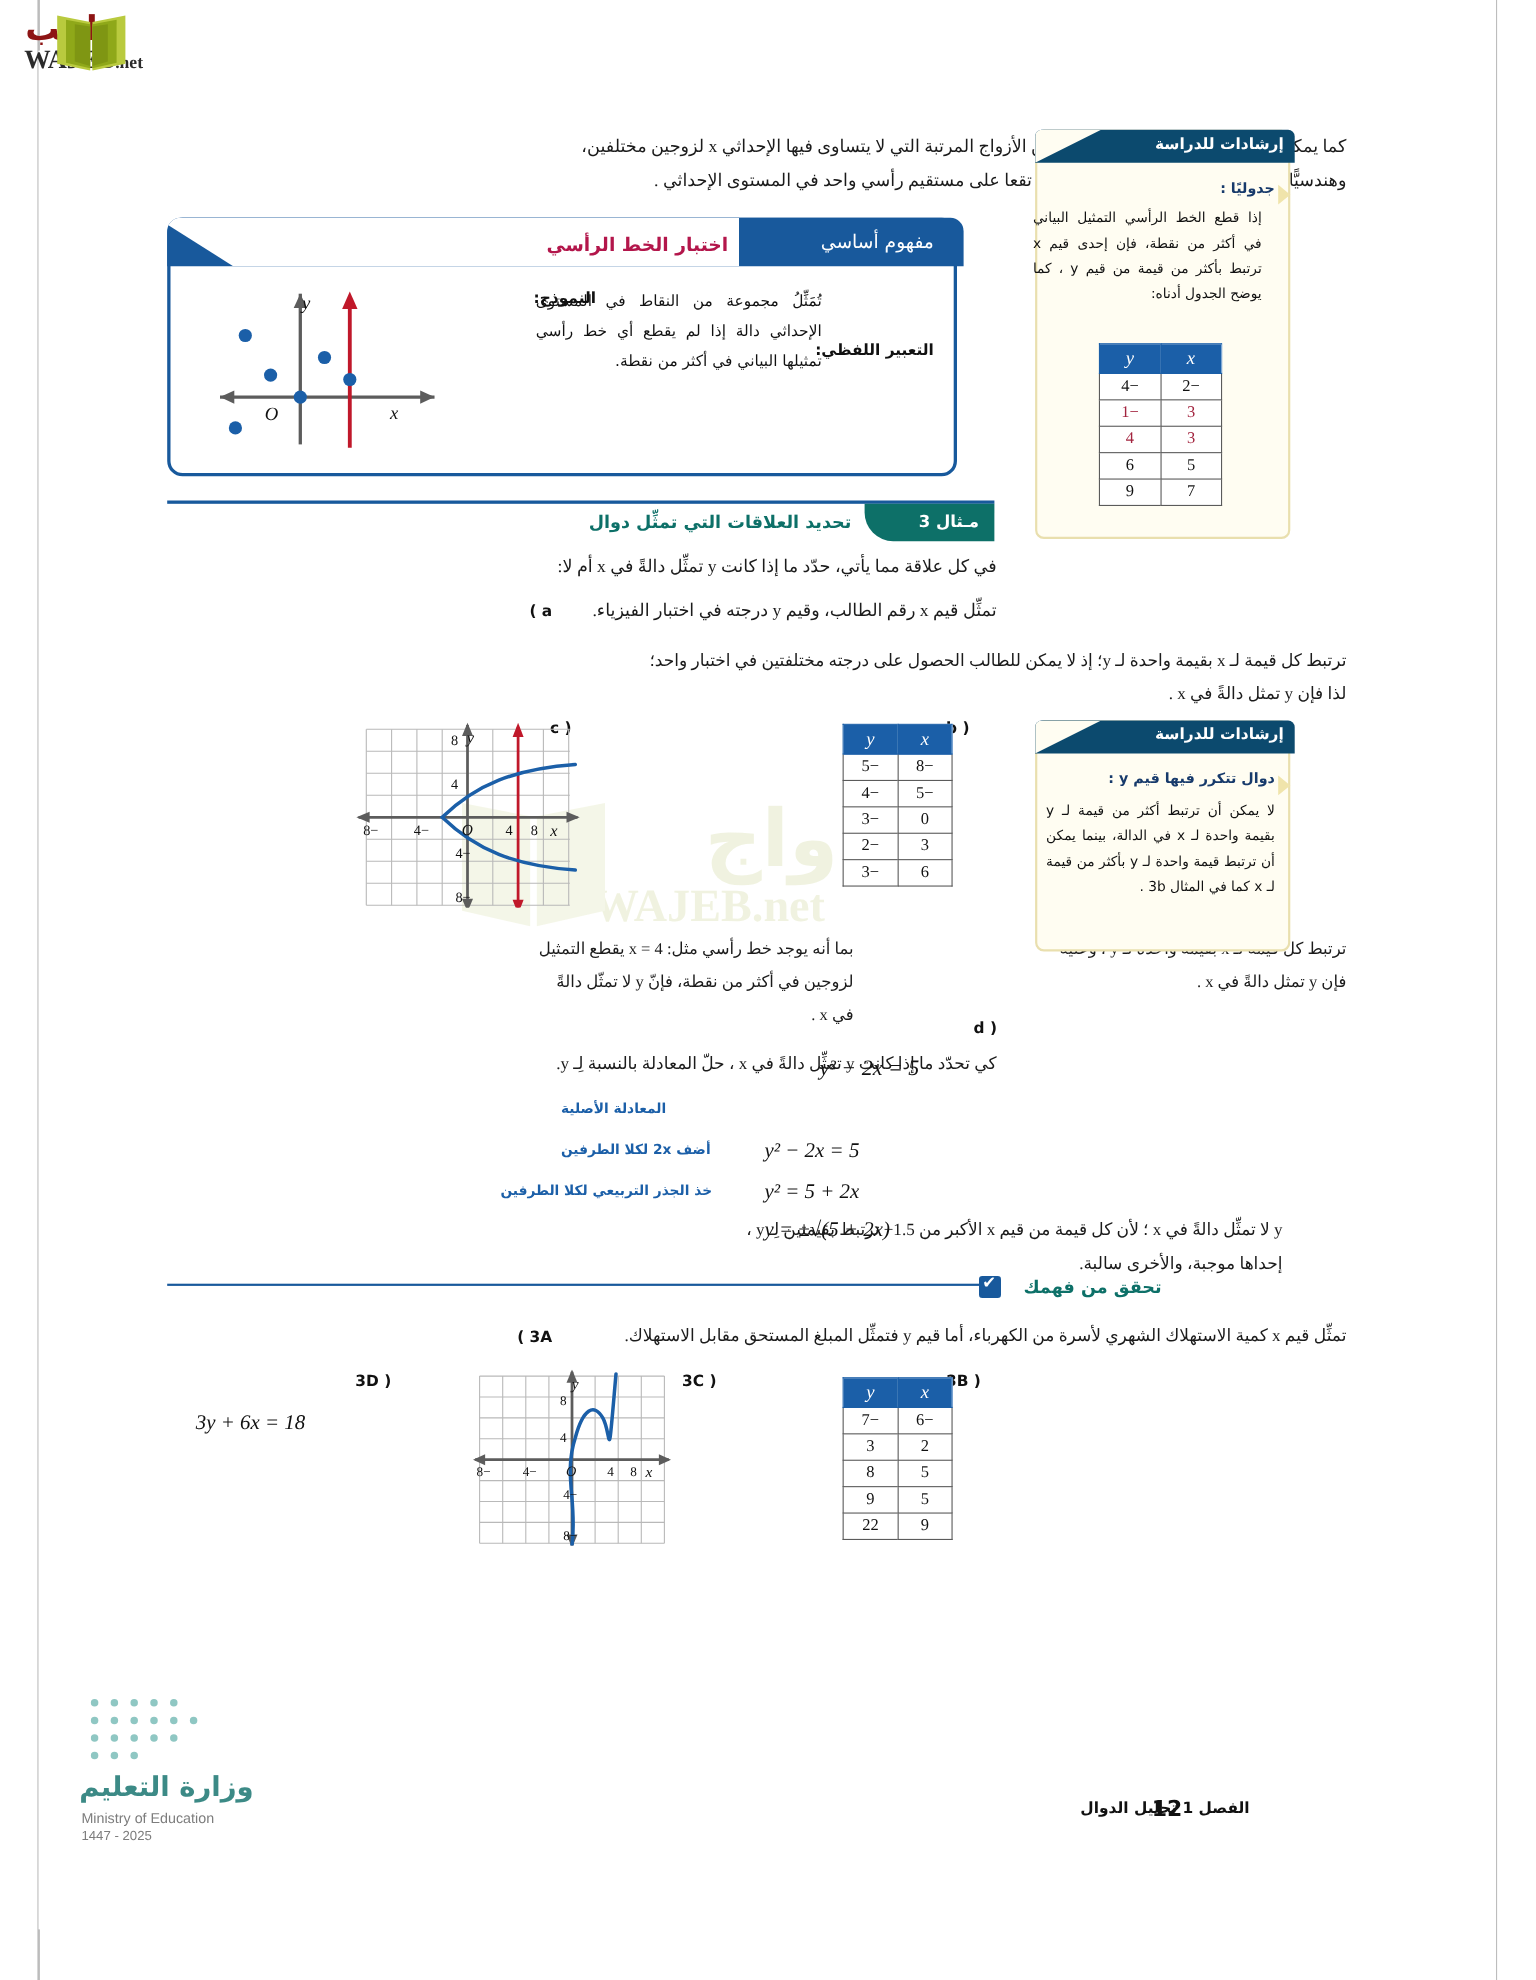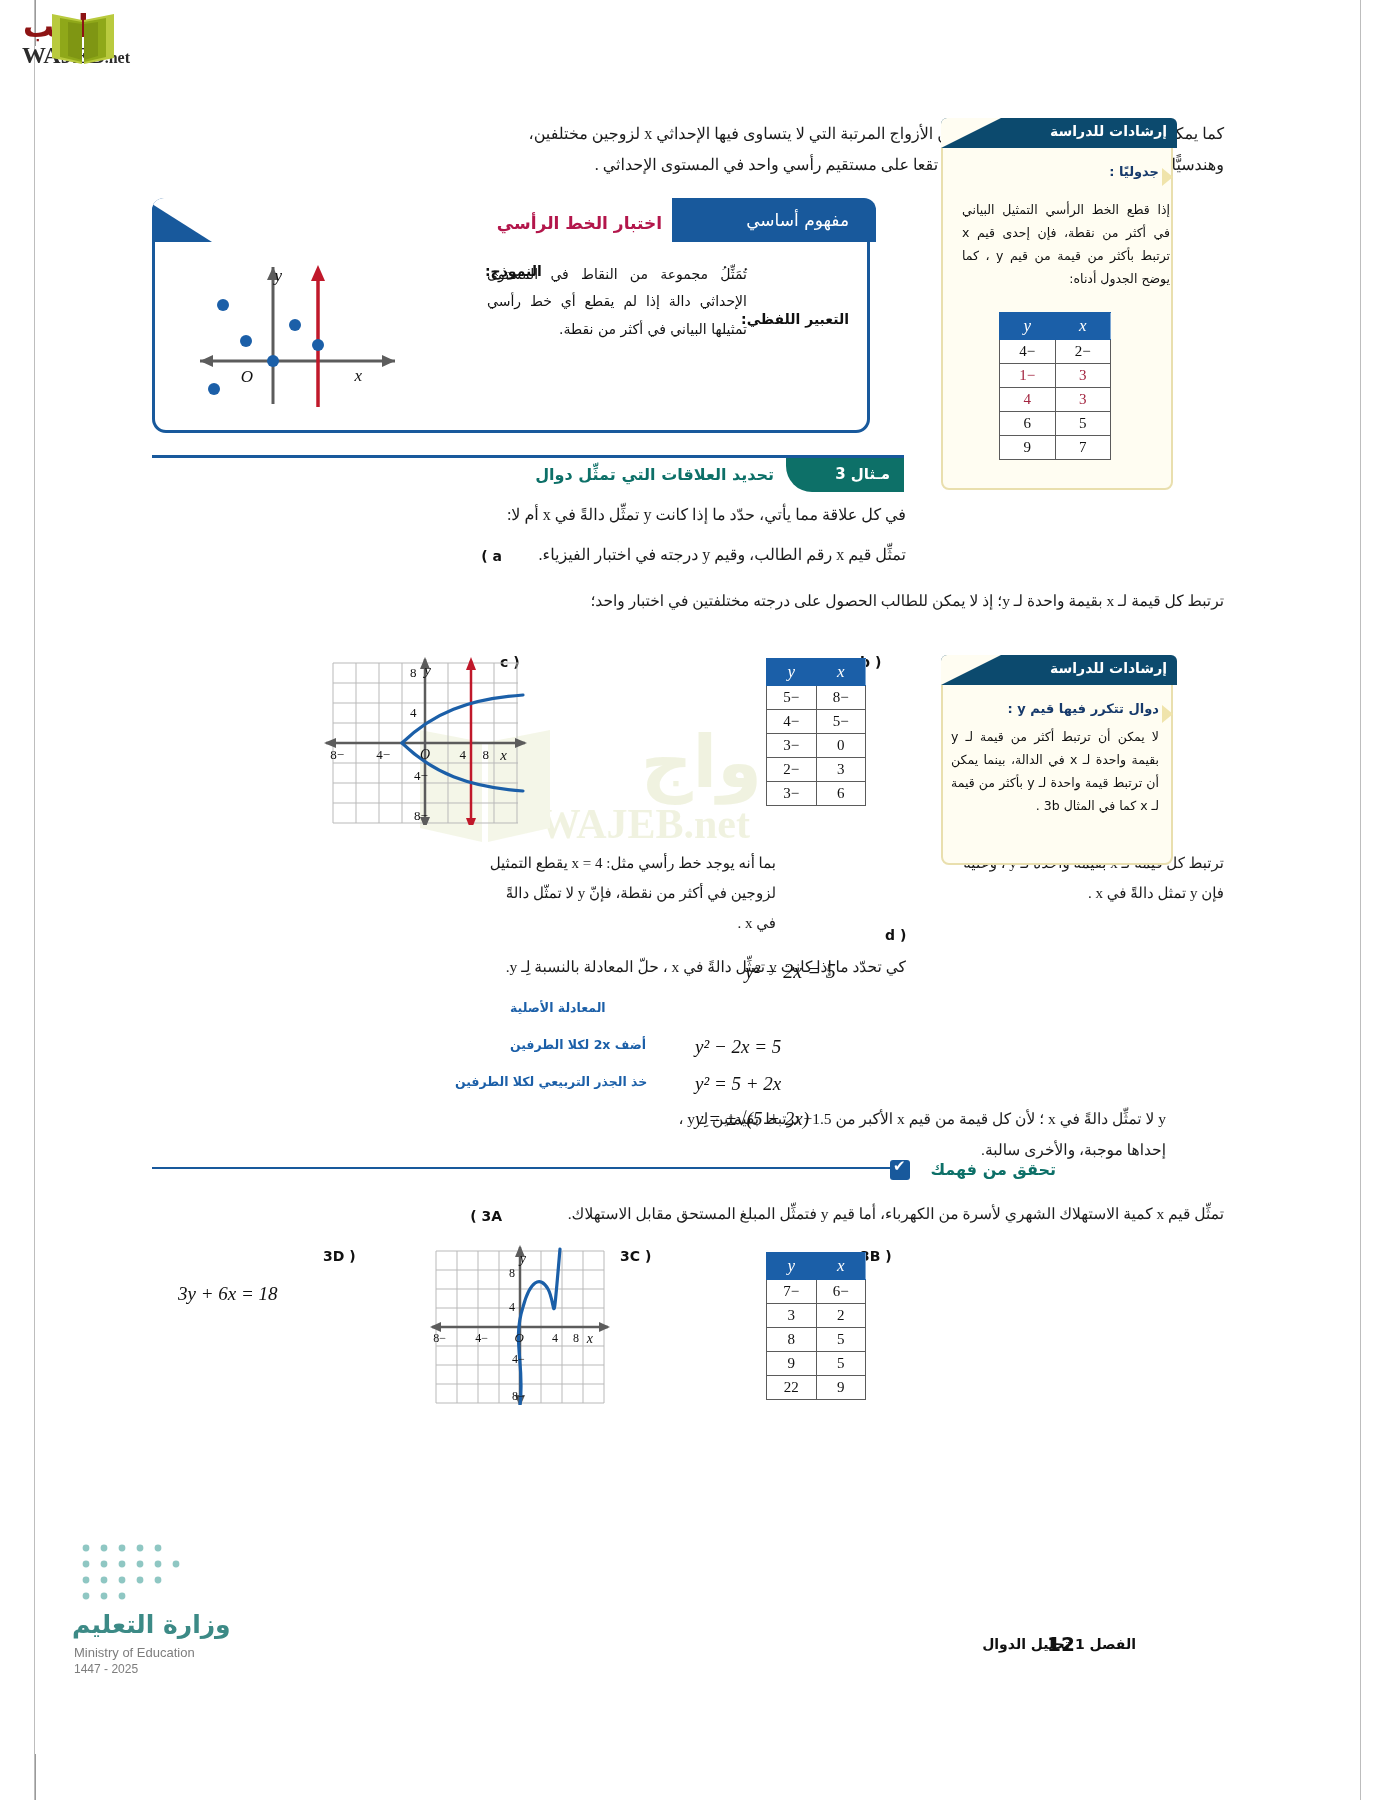--- a/index.html
+++ b/index.html
@@ -284,21 +284,21 @@
     <text x="63" y="133" font-family="Liberation Serif, serif" font-style="italic" font-size="17" fill="#111">O</text>
   </svg>
 </div>
 
 <div class="tip" style="left:941px; top:118px; width:232px; height:372px;">
   <div class="tip-head" style="width:236px;">
     <span>إرشادات للدراسة</span>
   </div>
   <div class="tip-arrow" style="right:-2px; top:48px;"></div>
   <div class="tip-sub" style="right:12px; top:44px;">جدوليًا :</div>
-  <div class="tip-body" style="right:1px; top:66px; width:208px;margin-top:12px;">إذا قطع الخط الرأسي التمثيل البياني في أكثر من نقطة، فإن إحدى قيم x ترتبط بأكثر من قيمة من قيم y ، كما يوضح الجدول أدناه:</div>
+  <div class="tip-body" style="right:24px; top:66px; width:208px;">إذا قطع الخط الرأسي التمثيل البياني في أكثر من نقطة، فإن إحدى قيم x ترتبط بأكثر من قيمة من قيم y ، كما يوضح الجدول أدناه:</div>
 
   <table class="dt" style="right:60px; top:192px; width:112px;">
     <thead>
       <tr>
         <th class="sep" style="width:56px;">x</th>
         <th style="width:56px;">y</th>
       </tr>
     </thead>
     <tbody>
       <tr>
@@ -333,20 +333,21 @@
   <div class="ex-title">تحديد العلاقات التي تمثِّل دوال</div>
 </div>
 
 <div class="par" style="right:490px; top:505px; width:420px; font-size:16px; text-align:right;">في كل علاقة مما يأتي، حدّد ما إذا كانت y تمثِّل دالةً في x أم لا:</div>
 
 <div class="lab lab-b" style="right:894px; top:548px; font-size:14px;">a )</div>
 <div class="par" style="right:490px; top:545px; width:400px; font-size:16px; text-align:right;">تمثِّل قيم x رقم الطالب، وقيم y درجته في اختبار الفيزياء.</div>
 
 <div class="par" style="right:172px; top:586px; width:740px; font-size:15.5px; line-height:1.95;">
   <div>ترتبط كل قيمة لـ x بقيمة واحدة لـ y؛ إذ لا يمكن للطالب الحصول على درجته مختلفتين في اختبار واحد؛</div>
+  <div>لذا فإن y تمثل دالةً في x .</div>
 </div>
 
 <div class="lab lab-b" style="left:860px; top:654px; font-size:14px;">( b</div>
 <table class="dt" style="left:766px; top:658px; width:100px;">
   <thead>
     <tr>
       <th class="sep" style="width:50px;">x</th>
       <th style="width:50px;">y</th>
     </tr>
   </thead>

